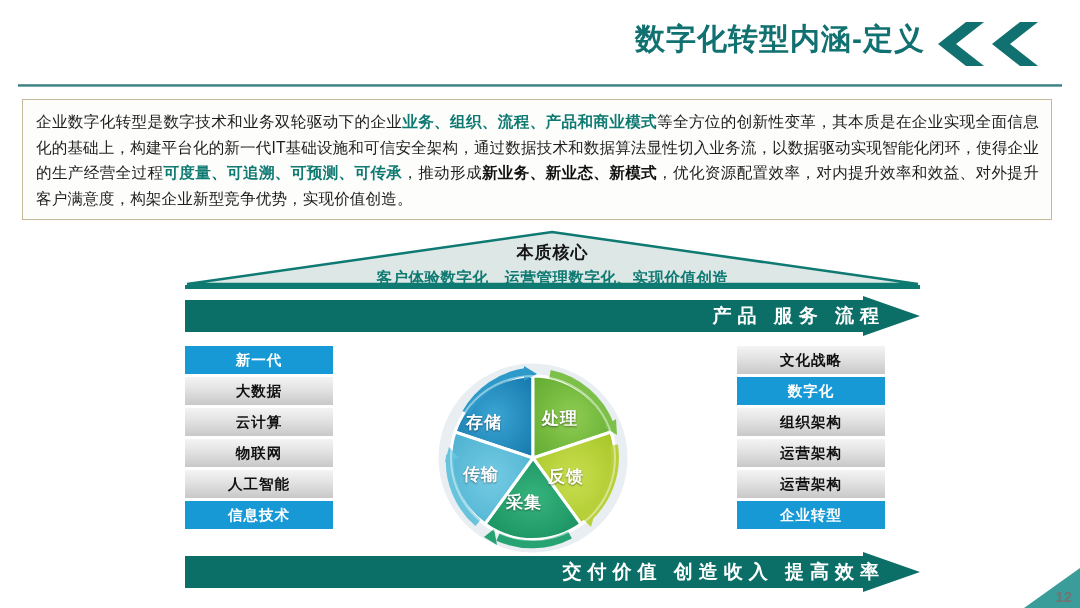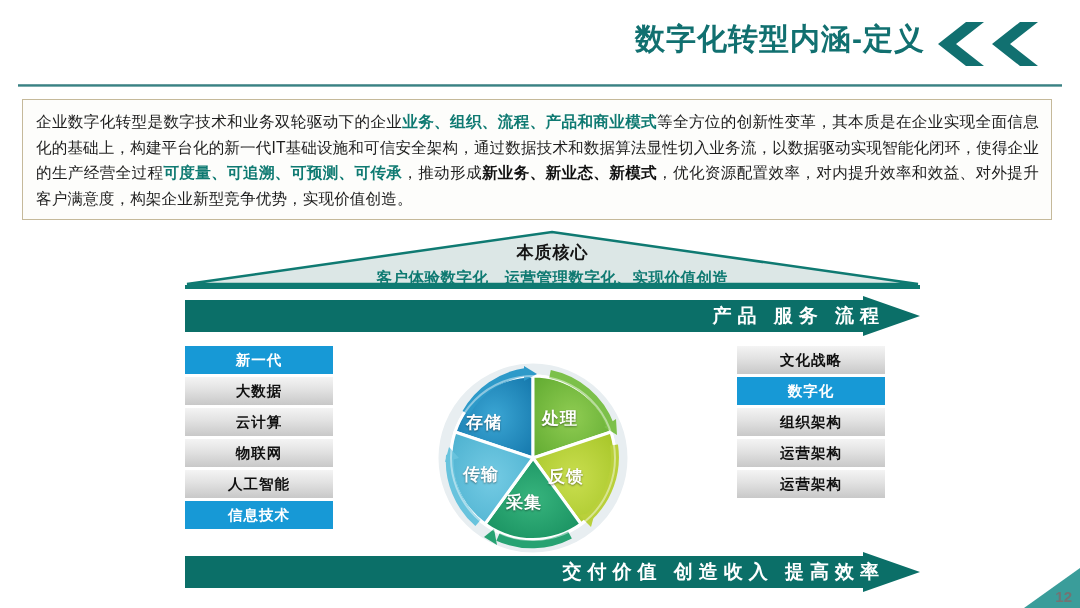--- a/index.html
+++ b/index.html
@@ -244,20 +244,21 @@
     <div class="stack-item plain">人工智能</div>
     <div class="stack-item accent">信息技术</div>
   </div>
 
   <div class="stack" id="stack-right">
     <div class="stack-item plain">文化战略</div>
     <div class="stack-item accent">数字化</div>
     <div class="stack-item plain">组织架构</div>
     <div class="stack-item plain">运营架构</div>
     <div class="stack-item plain">运营架构</div>
+    <div class="stack-item accent">企业转型</div>
   </div>
 
   <div id="wheel">
     <svg width="190" height="190" viewBox="0 0 190 190">
       <defs>
         <radialGradient id="gStore" cx="50%" cy="50%" r="75%">
           <stop offset="0%" stop-color="#3ba6d4"></stop>
             <stop offset="100%" stop-color="#1173a8"></stop>
         </radialGradient>
         <radialGradient id="gProc" cx="50%" cy="50%" r="75%">

